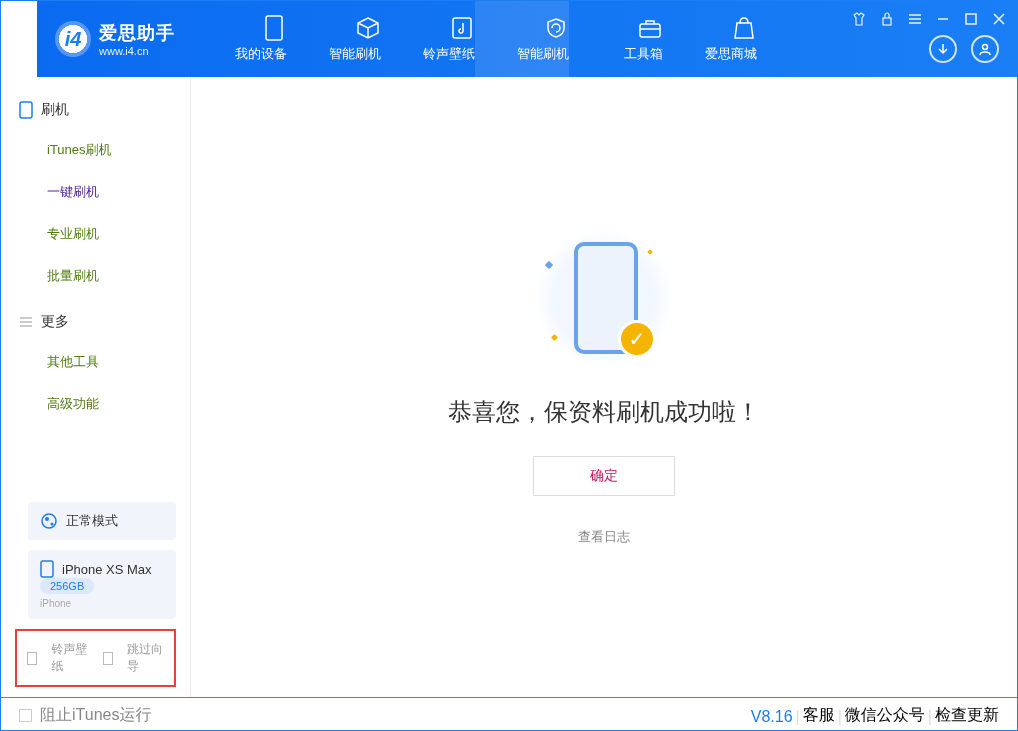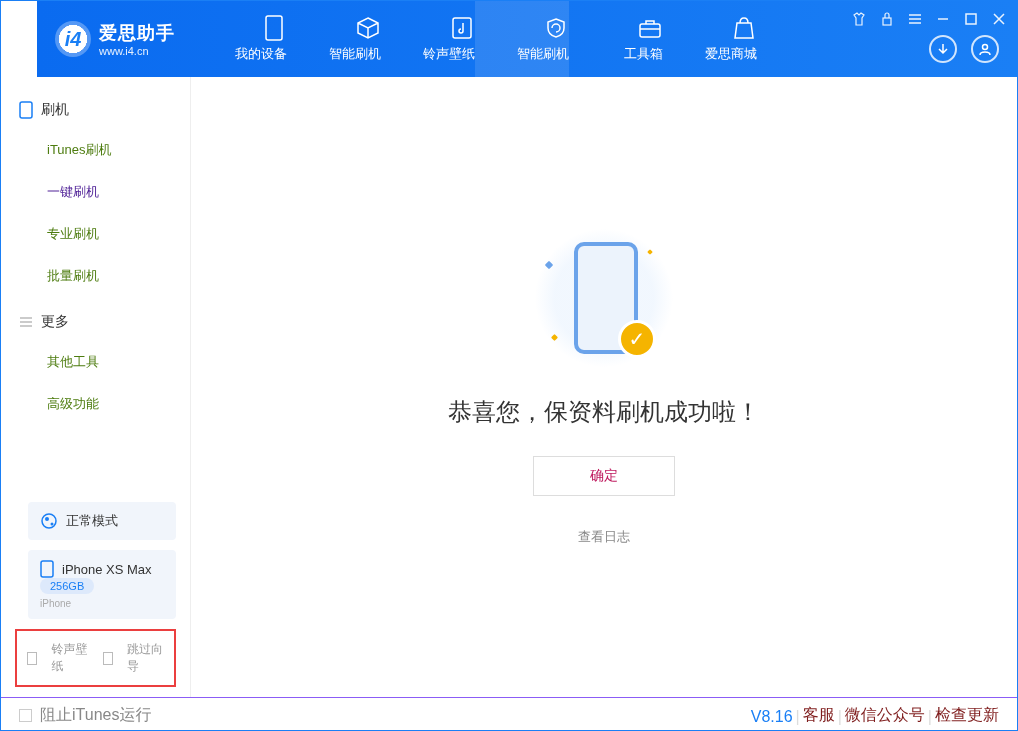--- a/index.html
+++ b/index.html
@@ -50,21 +50,21 @@
 .s3 { width: 5px; height: 5px; bottom: 28px; left: 18px; background: #f5b400; transform: rotate(45deg); }
 
 .success-text { font-size: 24px; color: #333; margin-bottom: 28px; }
 .ok-btn { border: 1px solid #ddd; background: white; padding: 10px 56px; font-size: 14px; color: #be185d; cursor: pointer; margin-bottom: 32px; }
 .log-link { color: #888; font-size: 13px; cursor: pointer; }
 
 .footer { height: 36px; border-top: 1px solid #8b5cf6; display: flex; align-items: center; padding: 0 18px; font-size: 16px; color: #888; }
 .footer .chk { border-color: #ccc; }
 .footer-right { margin-left: auto; display: flex; gap: 3px; align-items: flex-end; }
 .footer-right .divider { color: #ddd; }
-.footer-link { cursor: pointer; color: #7f1d1d; }
+.footer-link { cursor: pointer; color: #000000; }
 .version { color: #1a7ff5; }
 
 svg { display: block; }
 </style>
 </head>
 <body>
 
 <div class="header">
   <div class="logo-area">
     <div class="logo-icon">i4</div>

